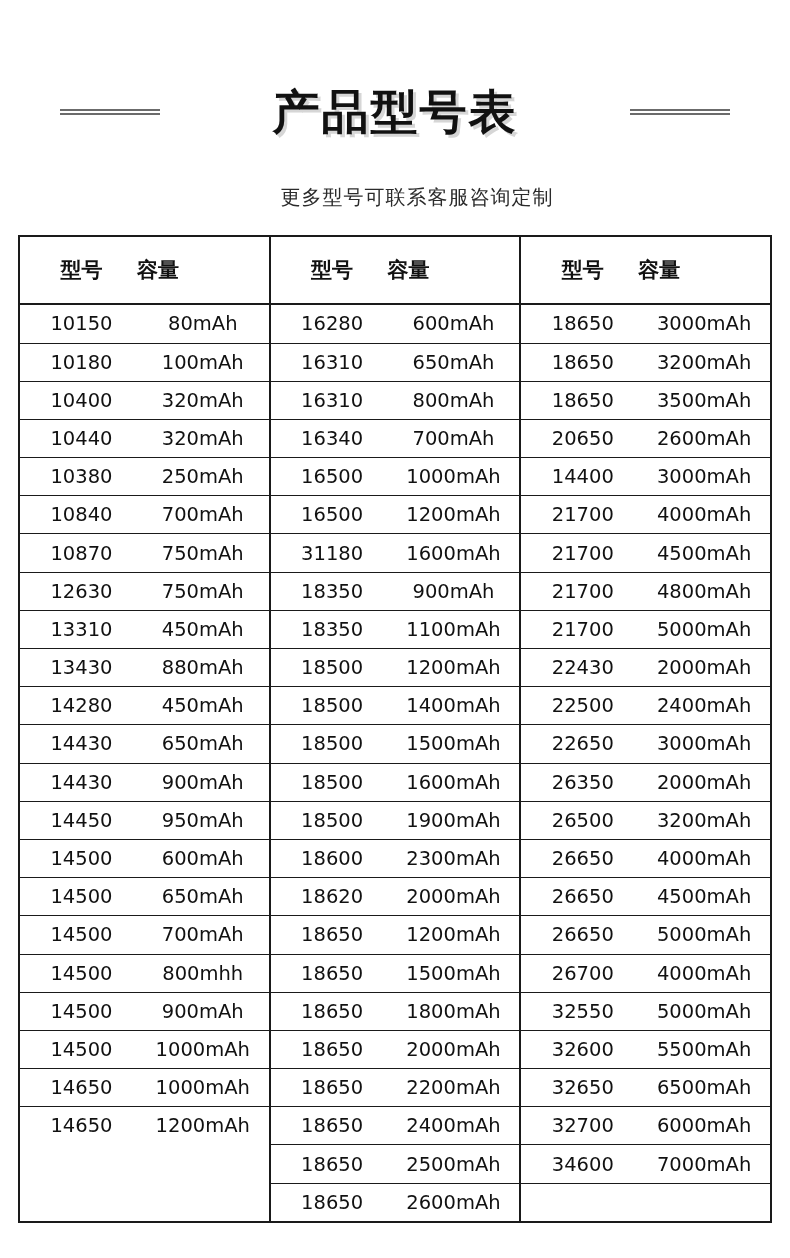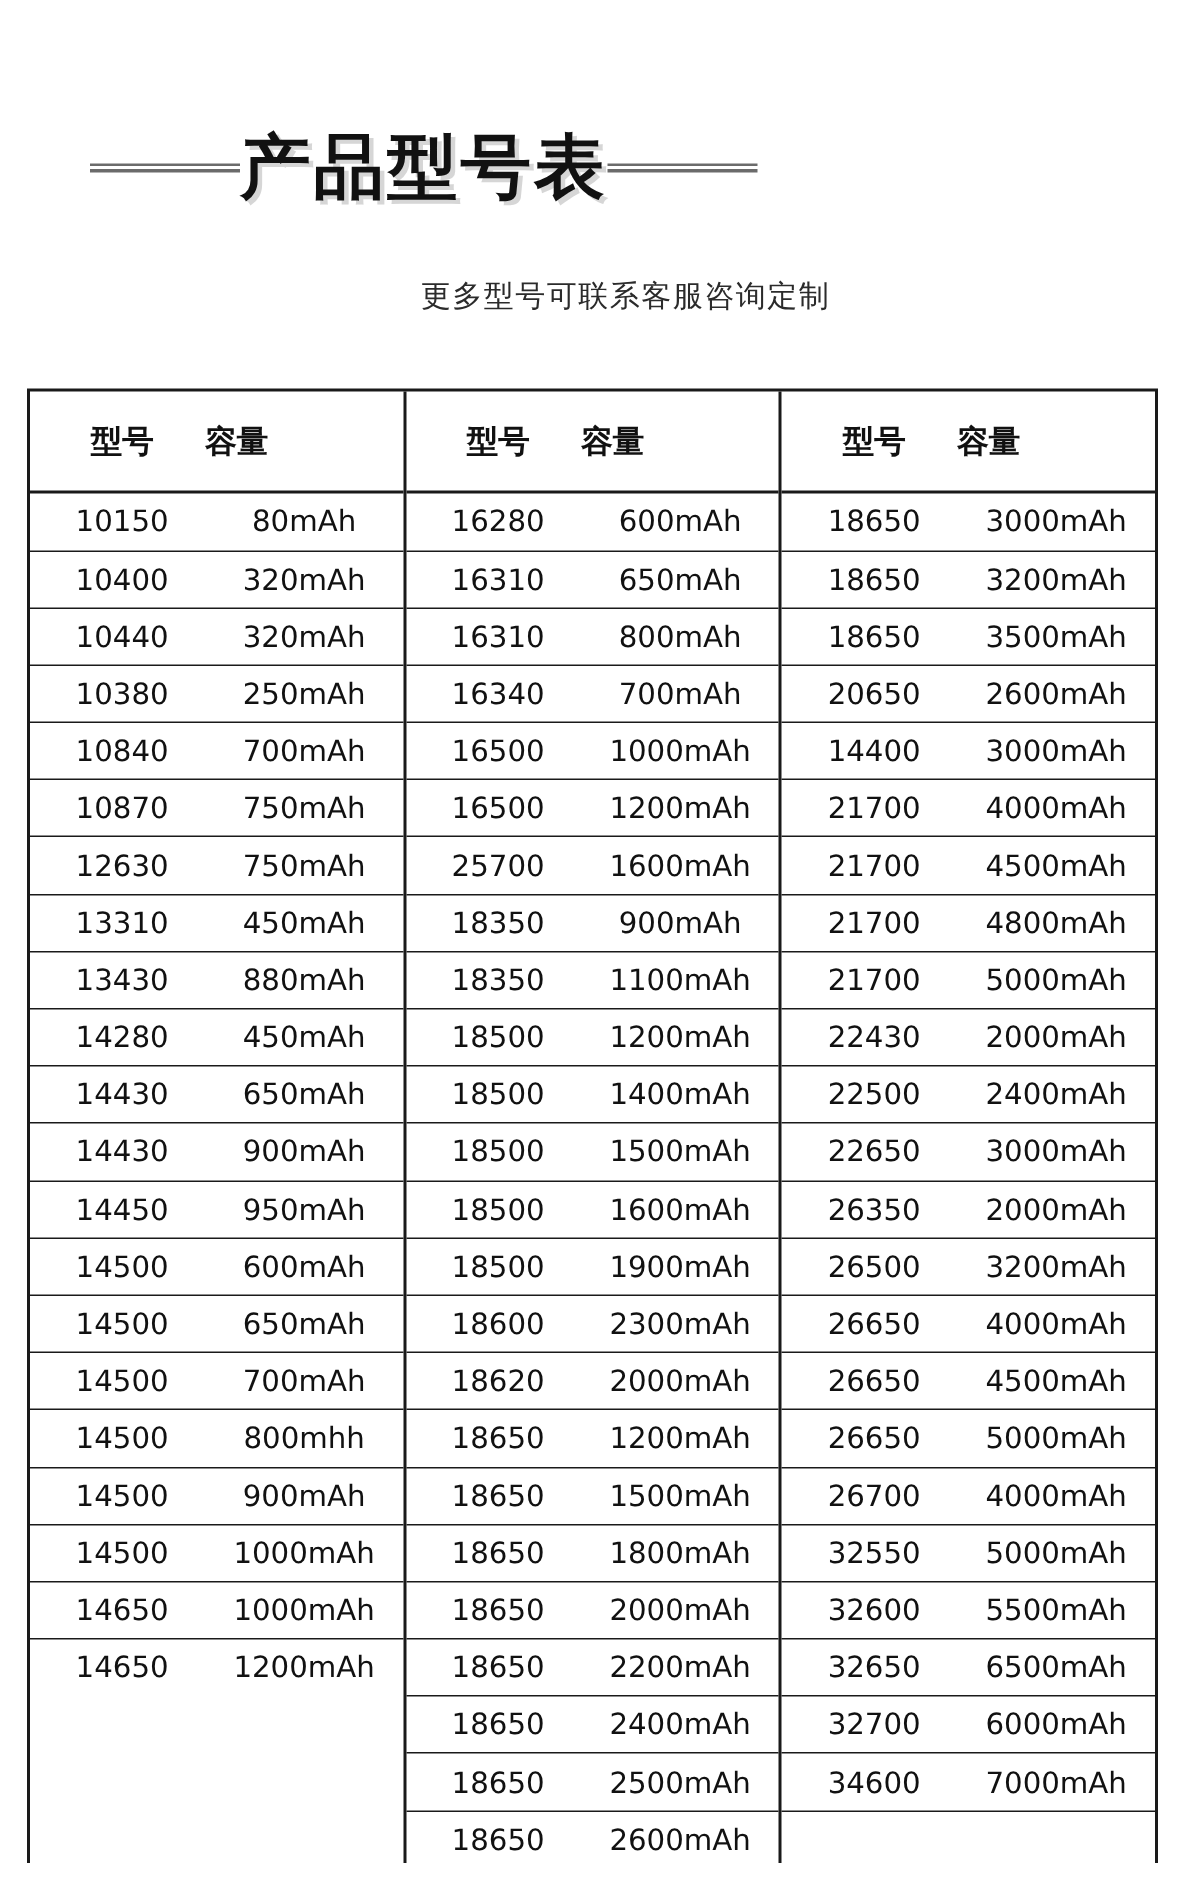--- a/index.html
+++ b/index.html
@@ -22,21 +22,22 @@
   }
 
   
   .header {
     padding-top: 56px;
     text-align: center;
   }
   .title-row {
     display: flex;
     align-items: center;
-    justify-content: flex-start;
+    justify-content: space-between;
+    gap: 14px;
   }
   .title-rule {
     height: 6px;
     width: 100px;
     background: linear-gradient(to bottom, #6b6b6b 0, #6b6b6b 2px, transparent 2px, transparent 4px, #6b6b6b 4px, #6b6b6b 6px);
   }
   .title-rule.left { margin-left: 60px; }
   .title-rule.right { margin-right: 60px; }
   .main-title {
     font-family: "DejaVu Sans", "Liberation Sans", sans-serif;
@@ -52,21 +53,21 @@
   .subtitle {
     margin-top: 16px;
     font-size: 20px;
     color: #2b2b2b;
     letter-spacing: 1px;
     padding-left: 44px;
   }
 
   
   .table-wrap {
-    margin: 48px 18px 0 18px;
+    margin: 24px 18px 0 18px;
     border: 2px solid #1a1a1a;
     display: flex;
     box-sizing: border-box;
   }
   .col-block {
     flex: 1 1 0;
     box-sizing: border-box;
   }
   .col-block + .col-block {
     border-left: 2px solid #1a1a1a;
@@ -140,20 +141,24 @@
       <div class="col-head">
         <span class="c-model">型号</span>
         <span class="c-cap">容量</span>
       </div>
       <div class="rows" id="col0">
           <div class="row">
             <span class="cell-model">10150</span>
             <span class="cell-cap">80mAh</span>
           </div>
           <div class="row">
+            <span class="cell-model">10180</span>
+            <span class="cell-cap">100mAh</span>
+          </div>
+          <div class="row">
             <span class="cell-model">10400</span>
             <span class="cell-cap">320mAh</span>
           </div>
           <div class="row">
             <span class="cell-model">10440</span>
             <span class="cell-cap">320mAh</span>
           </div>
           <div class="row">
             <span class="cell-model">10380</span>
             <span class="cell-cap">250mAh</span>
@@ -252,21 +257,21 @@
           </div>
           <div class="row">
             <span class="cell-model">16500</span>
             <span class="cell-cap">1000mAh</span>
           </div>
           <div class="row">
             <span class="cell-model">16500</span>
             <span class="cell-cap">1200mAh</span>
           </div>
           <div class="row">
-            <span class="cell-model">25700</span>
+            <span class="cell-model">31180</span>
             <span class="cell-cap">1600mAh</span>
           </div>
           <div class="row">
             <span class="cell-model">18350</span>
             <span class="cell-cap">900mAh</span>
           </div>
           <div class="row">
             <span class="cell-model">18350</span>
             <span class="cell-cap">1100mAh</span>
           </div>

